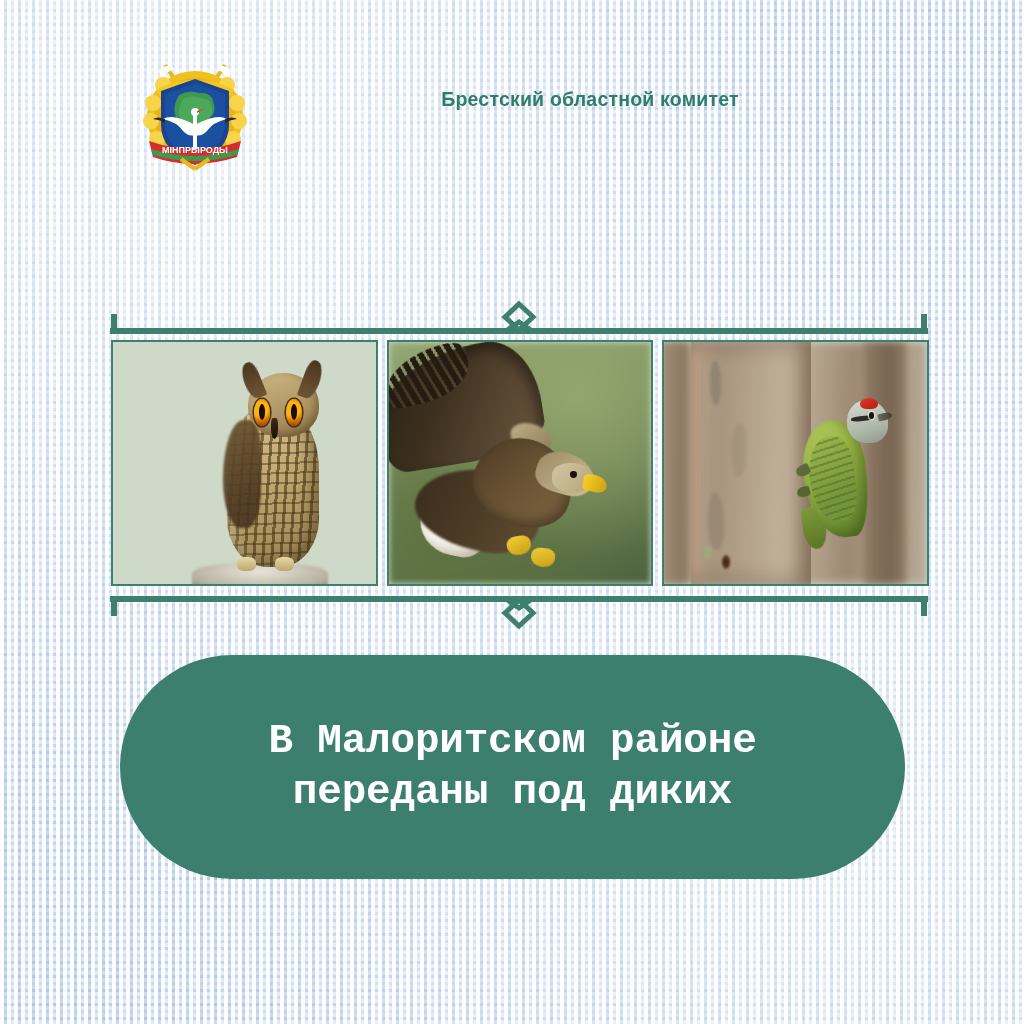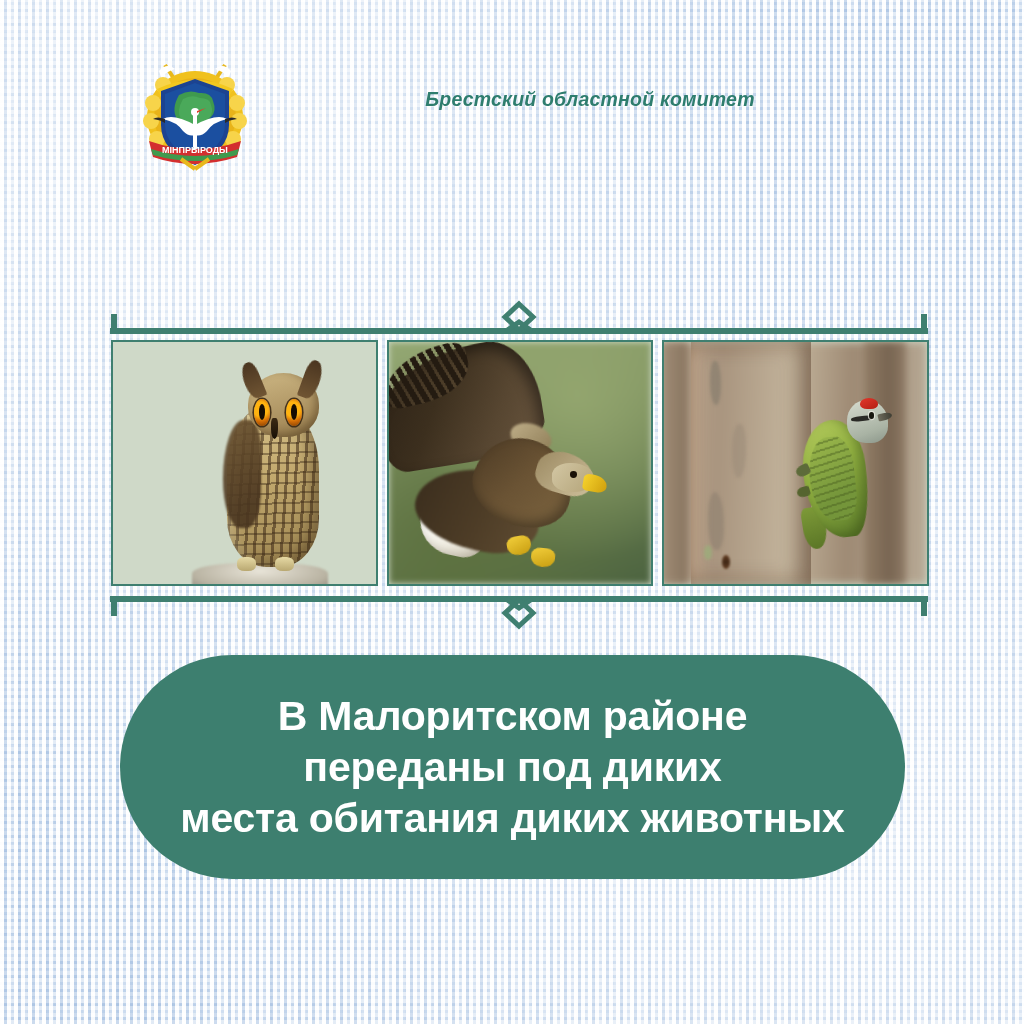--- a/index.html
+++ b/index.html
@@ -44,21 +44,21 @@
   }
 
   
   .header{position:absolute;left:0;top:0;width:1024px;height:200px;}
   .emblem{position:absolute;left:141px;top:55px;width:120px;height:116px;}
   .org-title{
     position:absolute;left:265px;top:86px;width:650px;
     color:#2e7d6e;font-weight:bold;font-size:19.5px;line-height:27px;
     text-align:center;letter-spacing:0.2px;
   }
-  .org-title .l1{display:block;font-style:italic;}
+  .org-title .l1{display:block;}
   .org-title .l2{display:block;}
 
   
   .orn{position:absolute;left:110px;width:818px;height:44px;}
   .orn-top{top:300px;}
   .orn-bottom{top:586px;}
 
   
   .photos{
     position:absolute;left:111px;top:340px;width:818px;height:242px;
@@ -226,21 +226,21 @@
     border-radius:22% 28% 50% 50%;transform:rotate(-9deg);filter:blur(0.6px);}
   .p3-footA{position:absolute;left:-6%;top:48%;width:16%;height:8%;
     background:#5d6b3a;border-radius:50% 20% 30% 50%;transform:rotate(-26deg);filter:blur(0.5px);}
   .p3-footB{position:absolute;left:-4%;top:64%;width:14%;height:7%;
     background:#55642f;border-radius:50% 20% 30% 50%;transform:rotate(-16deg);filter:blur(0.5px);}
 
   
   .card{
     position:absolute;left:120px;top:655px;width:785px;height:224px;
     background:#3d7f6f;border-radius:112px;
-    display:flex;align-items:center;justify-content:center;
+    display:flex;align-items:center;justify-content:center;font-family:Liberation Mono, monospace;
   }
   .card-text{
     color:#ffffff;font-weight:bold;font-size:41px;line-height:51px;
     text-align:center;letter-spacing:-0.2px;width:720px;
   }
   .card-text span{display:block;white-space:nowrap;}
 </style>
 </head>
 <body>
 
@@ -404,16 +404,15 @@
         <polygon points="409,40 423,27 409,14 395,27"></polygon>
         <polyline points="396,13 409,22 422,13"></polyline>
       </g>
     </svg>
   </div>
 
   <div class="card">
     <div class="card-text">
       <span>В Малоритском районе</span>
       <span>переданы под диких</span>
-      <span>места обитания диких животных</span>
     </div>
   </div>
 </div>
 
 </body></html>

